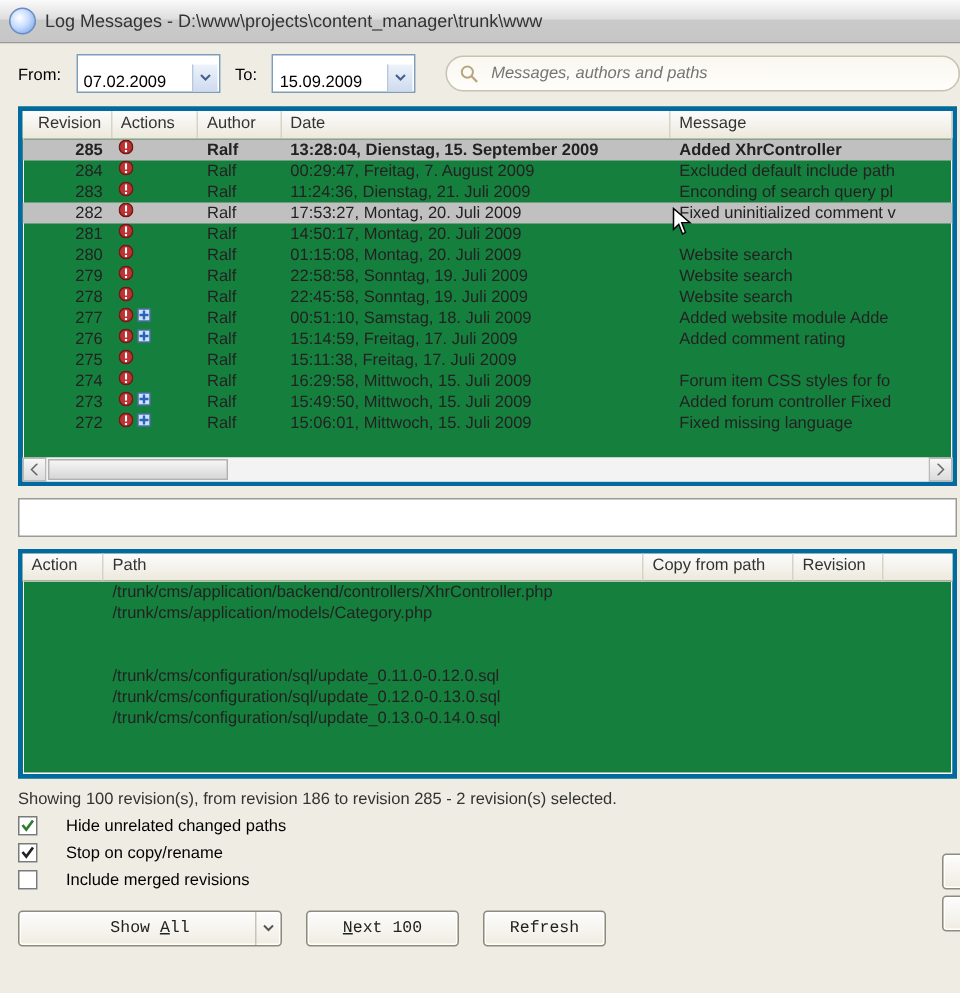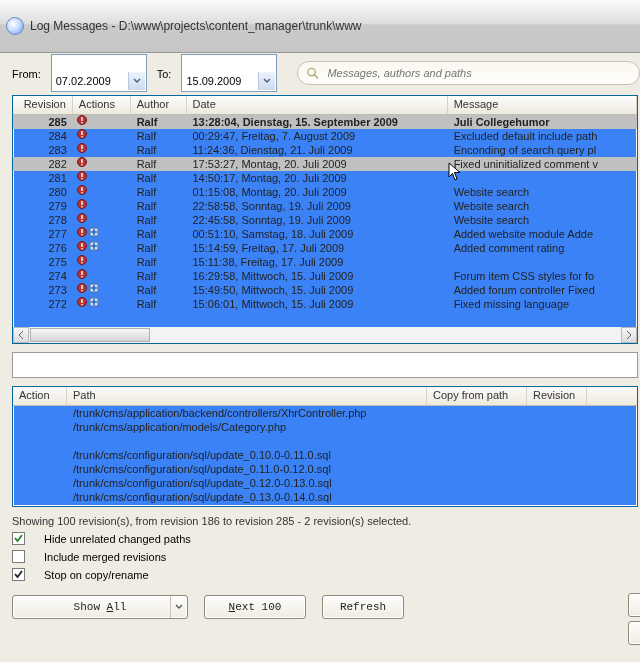--- a/index.html
+++ b/index.html
@@ -9,21 +9,21 @@
     font-size: 11px;
     background: #ece9d8;
     overflow: hidden;
   }
   
   .titlebar {
     height: 28px;
     background: linear-gradient(to bottom, #fafafa 0%, #dedede 45%, #cacaca 48%, #c6c6c6 100%);
     border-bottom: 1px solid #9a9a9a;
     display: flex; align-items: center;
-    padding: 12px 6px;
+    padding: 0 6px;
     font-size: 12px;
     color: #333;
   }
   .titlebar .ico {
     width: 16px; height: 16px;
     margin-right: 6px;
     background: radial-gradient(circle at 6px 6px, #fff 0%, #c6dcff 45%, #7aa7e5 90%);
     border: 1px solid #6a8bbf;
     border-radius: 50%;
   }
@@ -40,25 +40,25 @@
 
   .filterbar {
     display: flex;
     align-items: center;
     height: 24px;
     margin-bottom: 10px;
     gap: 10px;
   }
   .filterbar label { padding-top: 2px; }
   .datebox {
-    display: flex; align-items: center;
+    display: flex; align-items: flex-end;
     height: 20px;
     background: #fff;
     border: 1px solid #7f9db9;
-    padding: 16px 1px 0 4px;
+    padding: 4px 1px 0 4px;
   }
   .datebox .val { min-width: 68px; }
   .datebox .spin {
     width: 16px; height: 18px;
     margin-left: 4px;
     border-left: 1px solid #b7c6e0;
     background: linear-gradient(#eef3fb,#cddbee);
     display: flex; align-items: center; justify-content: center;
   }
   .datebox .spin svg { display:block; }
@@ -77,23 +77,23 @@
   .searchbox .mag { width: 14px; height: 14px; margin-right: 6px; }
   .searchbox input {
     border: none; outline: none; background: transparent;
     font: inherit; color: #8a8577; font-style: italic;
     width: 100%;
   }
 
   
   .listview {
     width: 626px; 
-    border: 1px solid #0369a1;
+    border: 3px solid #0369a1;
     box-shadow: inset 0 0 0 1px #fff;
-    background: #3b82f6;
+    background: #15803d;
     box-sizing: border-box;
   }
   .lv-header {
     display: flex;
     height: 18px;
     background: linear-gradient(#fcfcfd,#ece9dc);
     border-bottom: 1px solid #c0bcaf;
     font-size: 11px; color: #333;
   }
   .lv-header .col, .lv-row .cell {
@@ -145,21 +145,21 @@
     width: 626px; height: 26px;
     margin-top: 8px;
     background: #fff;
     border: 1px solid #9a9a9a;
     box-shadow: inset 0 0 0 1px #fff;
     box-sizing: border-box;
   }
 
   
   .pathview { margin-top: 8px; }
-  .pathview .lv-body { height: 100px; }
+  .pathview .lv-body { height: 128px; }
 
   
   .status { margin-top: 8px; color:#333; }
   .cbrow { display:flex; align-items:flex-end; height:18px; gap:19px; }
   .cbrow .cb {
     width:13px; height:13px; border:1px solid #7a7a7a; background:#fff; box-sizing:border-box;
     display:flex; align-items:center; justify-content:center;
   }
   .cb.green svg path{ stroke:#2e7d32; }
   .cb svg path{ stroke:#222; }
@@ -268,21 +268,21 @@
           <div class="cell c-rev">285</div>
           <div class="cell c-act acts">
             <svg class="iact" viewBox="0 0 10 10">
               <circle cx="5" cy="5" r="4.5" fill="#b33" stroke="#701919"></circle>
               <rect x="4.3" y="2" width="1.4" height="4" fill="#fff"></rect>
               <rect x="4.3" y="7" width="1.4" height="1.4" fill="#fff"></rect>
             </svg>
           </div>
           <div class="cell c-auth">Ralf</div>
           <div class="cell c-date">13:28:04, Dienstag, 15. September 2009</div>
-          <div class="cell c-msg">Juli Collegehumor</div>
+          <div class="cell c-msg">Added XhrController</div>
         </div>
         <div class="lv-row">
           <div class="cell c-rev">284</div>
           <div class="cell c-act acts">
             <svg class="iact" viewBox="0 0 10 10">
               <circle cx="5" cy="5" r="4.5" fill="#b33" stroke="#701919"></circle>
               <rect x="4.3" y="2" width="1.4" height="4" fill="#fff"></rect>
               <rect x="4.3" y="7" width="1.4" height="1.4" fill="#fff"></rect>
             </svg>
           </div>
@@ -502,21 +502,20 @@
           <div class="cell p-copy"></div>
           <div class="cell p-rev"></div>
         </div>
         <div class="lv-row">
           <div class="cell p-act"></div>
           <div class="cell p-copy"></div>
           <div class="cell p-rev"></div>
         </div>
         <div class="lv-row">
           <div class="cell p-act"></div>
-          <div class="cell p-path">/trunk/cms/configuration/sql/update_0.10.0-0.11.0.sql</div>
           <div class="cell p-copy"></div>
           <div class="cell p-rev"></div>
         </div>
         <div class="lv-row">
           <div class="cell p-act"></div>
           <div class="cell p-path">/trunk/cms/configuration/sql/update_0.11.0-0.12.0.sql</div>
           <div class="cell p-copy"></div>
           <div class="cell p-rev"></div>
         </div>
         <div class="lv-row">
@@ -538,30 +537,30 @@
 
   <div class="cbrow">
     <span class="cb green">
       <svg width="11" height="11">
           <path d="M2 5 L4.5 8 L9 2" fill="none" stroke-width="1.8"></path>
         </svg>
     </span>
     <span>Hide unrelated changed paths</span>
   </div>
   <div class="cbrow">
-    <span class="cb"></span>
-    <span>Include merged revisions</span>
-  </div>
-  <div class="cbrow">
     <span class="cb">
       <svg width="11" height="11">
           <path d="M2 5 L4.5 8 L9 2" fill="none" stroke-width="1.8"></path>
         </svg>
     </span>
     <span>Stop on copy/rename</span>
+  </div>
+  <div class="cbrow">
+    <span class="cb"></span>
+    <span>Include merged revisions</span>
   </div>
 
   <div class="dlg-buttons">
     <div class="winbtn" style="min-width:174px;">
       <span>
         <span>Show </span><span class="u">A</span><span>ll</span>
       </span>
       <span class="dd">
         <svg width="8" height="6">
             <path d="M1 1 L4 4 L7 1" stroke="#555" fill="none" stroke-width="1.3"></path>

